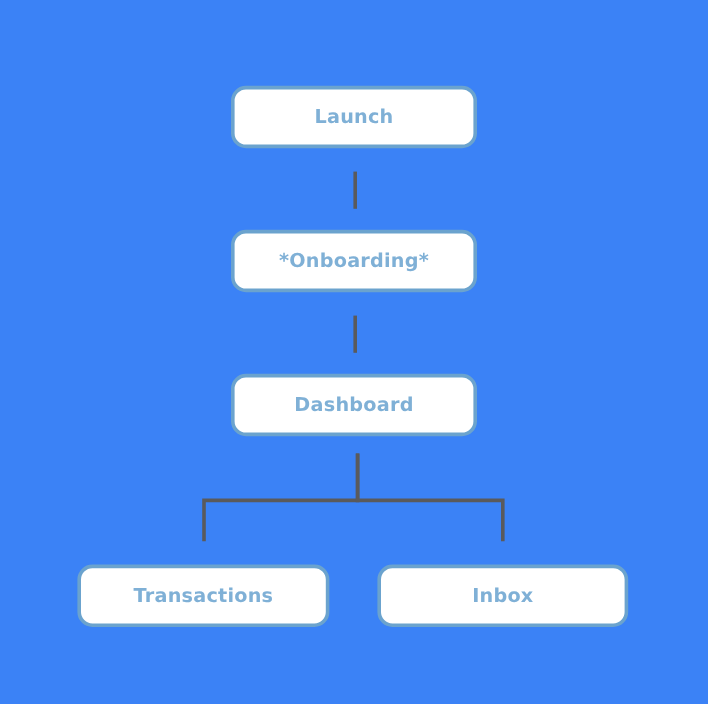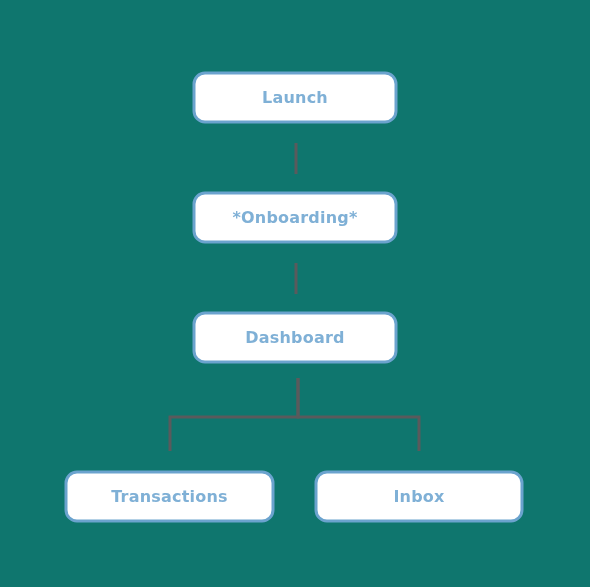--- a/index.html
+++ b/index.html
@@ -11,21 +11,21 @@
   body {
     width: 590px;
     height: 587px;
     overflow: hidden;
     font-family: "DejaVu Sans", sans-serif;
   }
   #diagram-root {
     position: relative;
     width: 590px;
     height: 587px;
-    background: #0f766e;
+    background: #3b82f6;
   }
   #flow-svg {
     position: absolute;
     top: 0;
     left: 0;
     width: 590px;
     height: 587px;
     display: block;
   }
   .node-box {

